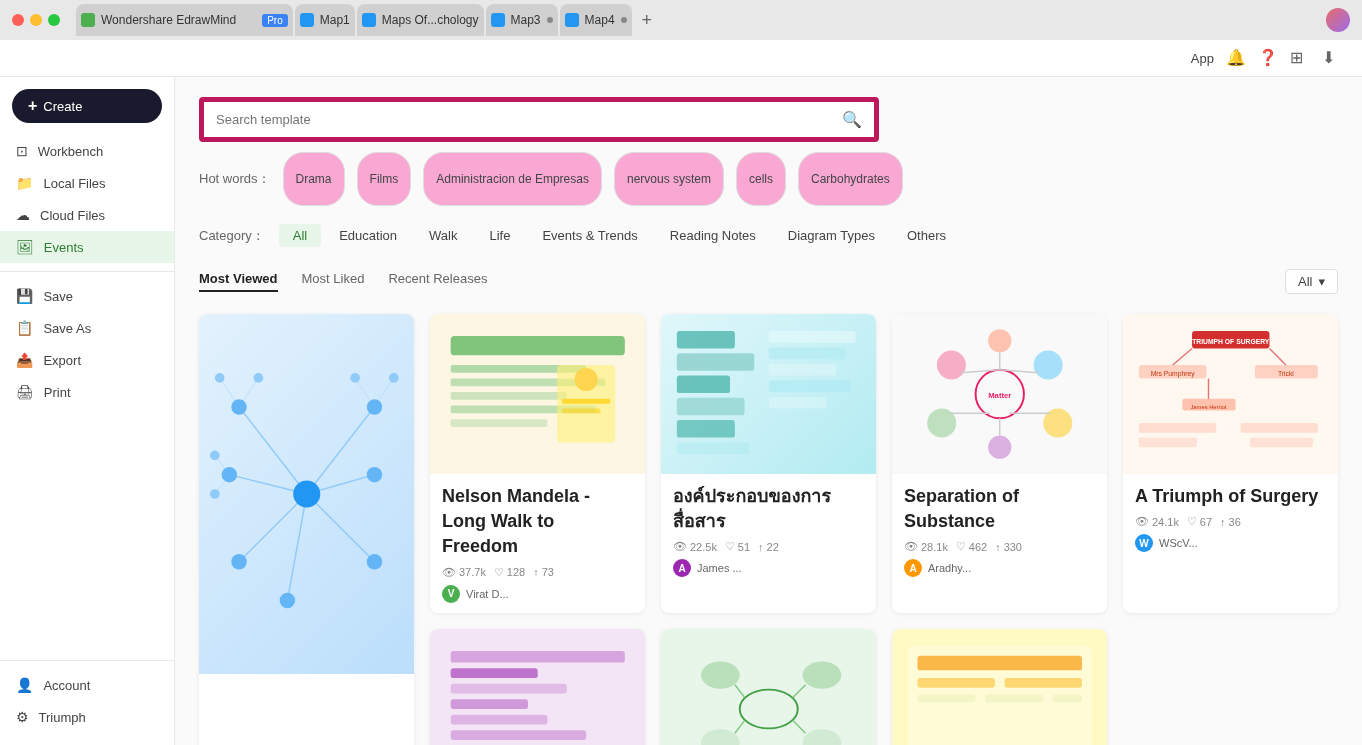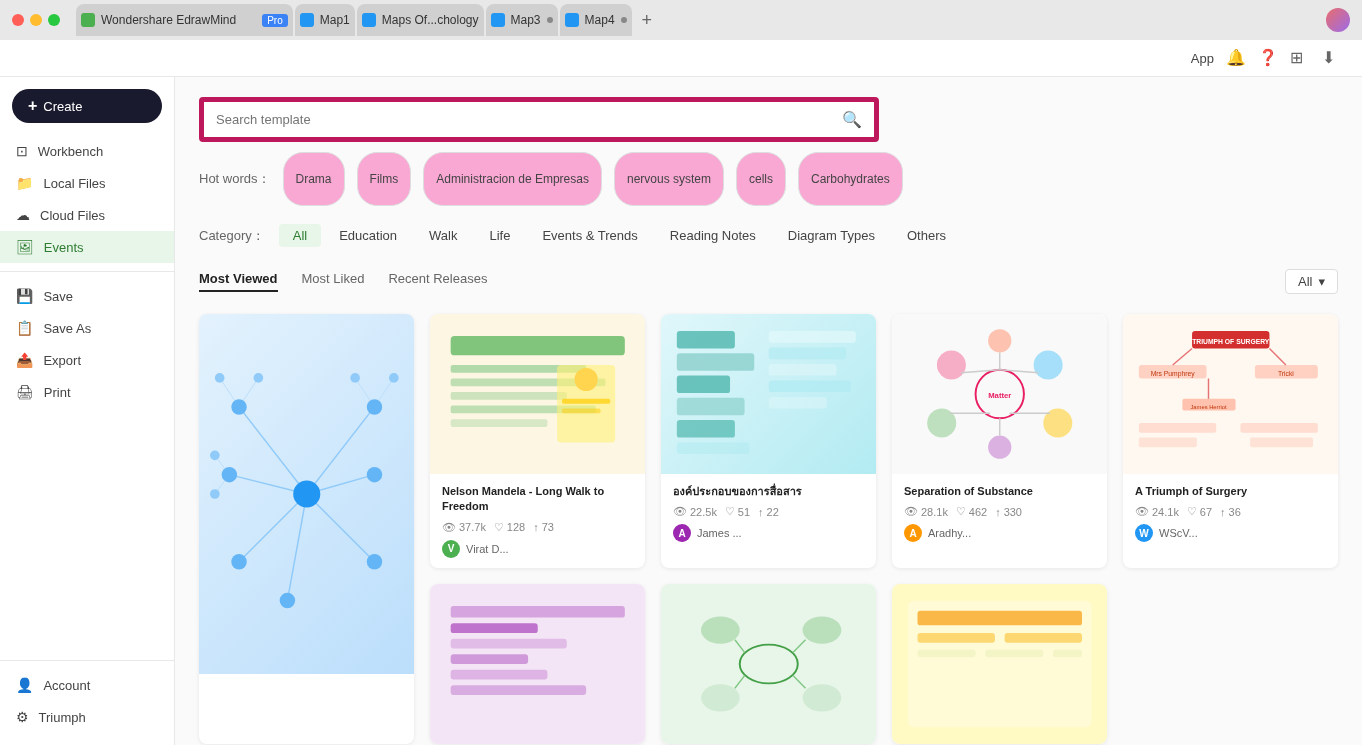--- a/index.html
+++ b/index.html
@@ -112,21 +112,21 @@
     }
     .card {
       background: #fff; border-radius: 8px; overflow: hidden;
       box-shadow: 0 1px 4px rgba(0,0,0,0.08); cursor: pointer;
     }
     .card-thumb {
       width: 100%; height: 160px; overflow: hidden;
       display: flex; align-items: center; justify-content: center;
     }
     .card-body { padding: 10px 12px; }
-    .card-title { font-size: 11px; font-weight: 600; color: #222; margin-bottom: 6px; line-height: 1.4; }
+    .card-title { font-size: 18px; font-weight: 600; color: #222; margin-bottom: 6px; line-height: 1.4; }
     .card-stats { display: flex; align-items: center; gap: 8px; font-size: 11px; color: #888; margin-bottom: 6px; }
     .stat { display: flex; align-items: center; gap: 3px; }
     .card-author { display: flex; align-items: center; gap: 6px; font-size: 11px; color: #666; }
     .author-avatar { width: 18px; height: 18px; border-radius: 50%; display: flex; align-items: center; justify-content: center; font-size: 10px; color: #fff; font-weight: bold; }
 
     
     .thumb-blue { background: linear-gradient(135deg, #e3f2fd, #bbdefb); }
     .thumb-beige { background: #fdf6e3; }
     .thumb-teal { background: linear-gradient(135deg, #e0f7fa, #b2ebf2); }
     .thumb-white { background: #f9f9f9; }

